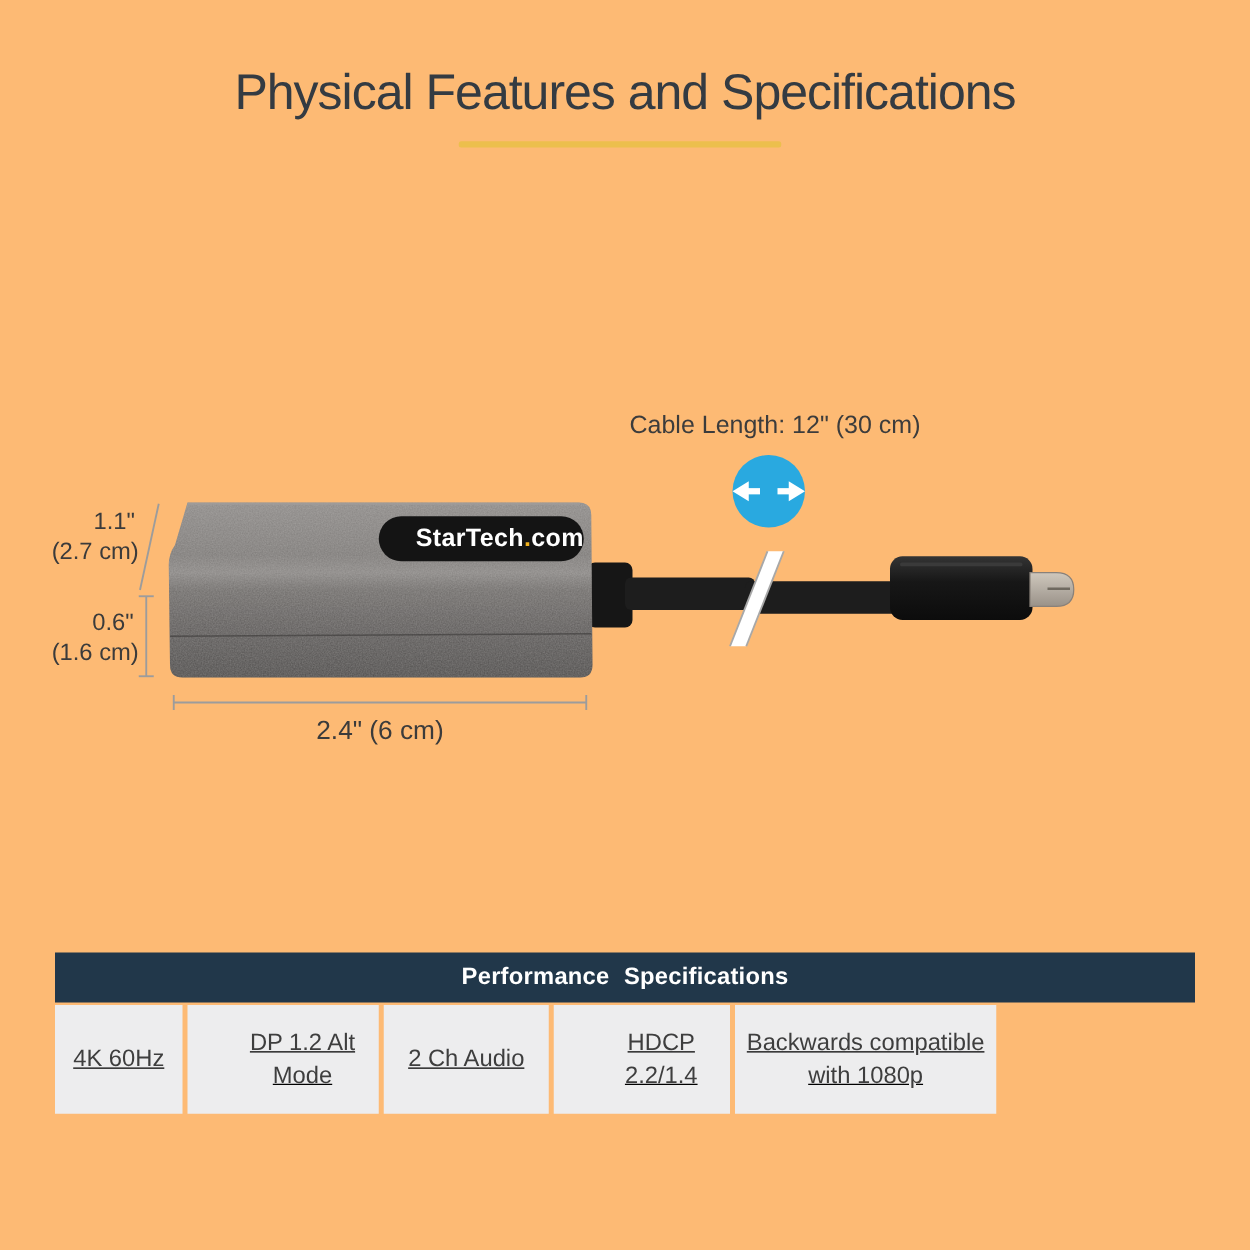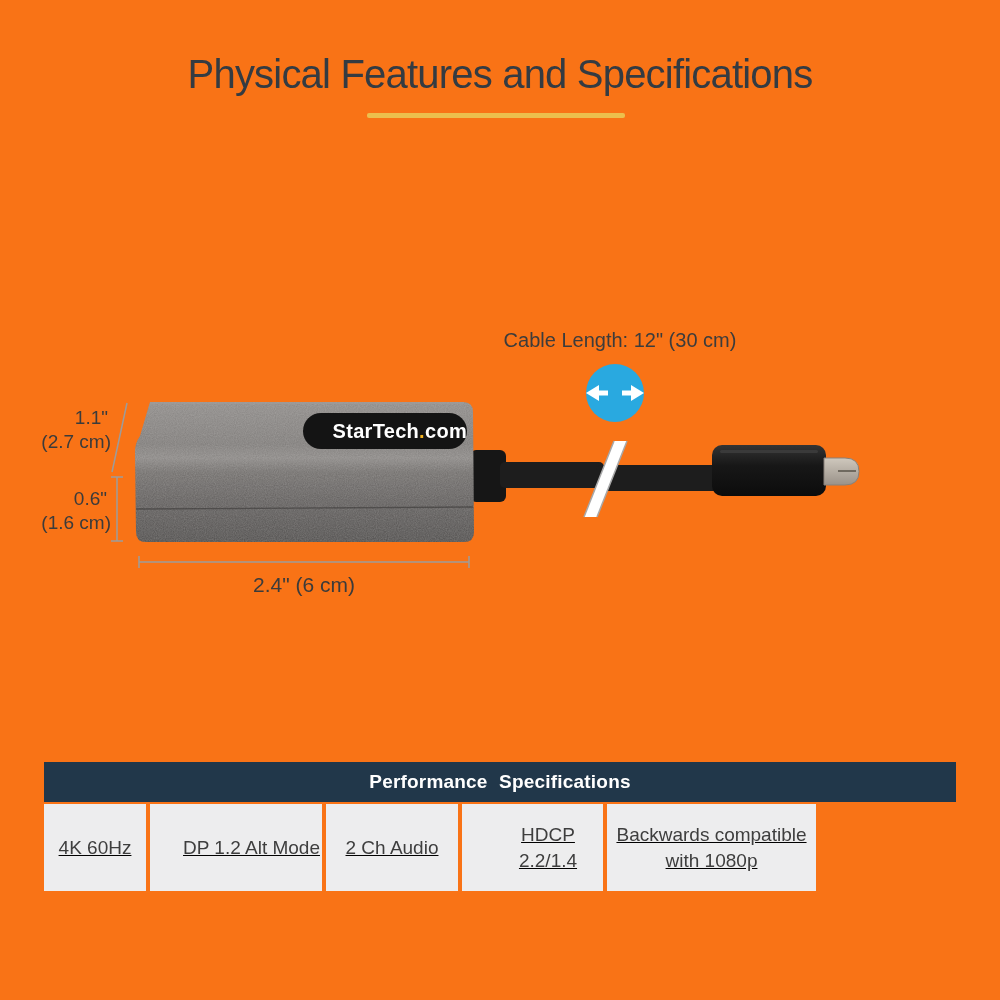--- a/index.html
+++ b/index.html
@@ -1,17 +1,17 @@
 <!DOCTYPE html>
 <html><head>
 <meta charset="utf-8">
 <style>
   * { margin: 0; padding: 0; box-sizing: border-box; }
   html, body { width: 1000px; height: 1000px; background: #ffffff; font-family: "Liberation Sans", sans-serif; }
-  .page { position: relative; width: 1000px; height: 1000px; background: #f97316; overflow: hidden; }
+  .page { position: relative; width: 1000px; height: 1000px; background: #fdba74; overflow: hidden; }
 
   .page-title {
     position: absolute; top: 54px; left: 0; width: 1000px;
     text-align: center; font-size: 40px; font-weight: 300;
     letter-spacing: -0.8px; color: #343b42; line-height: 1;
   }
   .title-underline {
     position: absolute; left: 367px; top: 113px; width: 258px; height: 5px;
     background: #ecbf4d; border-radius: 2px;
   }
@@ -41,21 +41,21 @@
     color: #ffffff; font-size: 19px; font-weight: bold;
     display: flex; align-items: center; justify-content: center;
     word-spacing: 6px; letter-spacing: 0.2px;
   }
   .spec-row { display: flex; gap: 4px; margin-top: 2px; text-decoration: underline; }
   .spec-cell {
     height: 87px; background: #ededee; color: #3e3e3e; font-size: 19px;
     display: flex; align-items: center; justify-content: center;
     text-align: center; white-space: pre-line; line-height: 1.35;
   }
-  .c0 { width: 102px; } .c1 { width: 172px; padding-left: 31px; } .c2 { width: 132px; }
+  .c0 { width: 102px; } .c1 { width: 153px; padding-left: 31px; } .c2 { width: 132px; }
   .c3 { width: 136px; } .c4 { width: 141px; padding-left: 31px; } .c5 { width: 209px; }
 </style>
 </head>
 <body>
 
 <div class="page">
 
   <h1 class="page-title">Physical Features and Specifications</h1>
   <div class="title-underline"></div>
 

